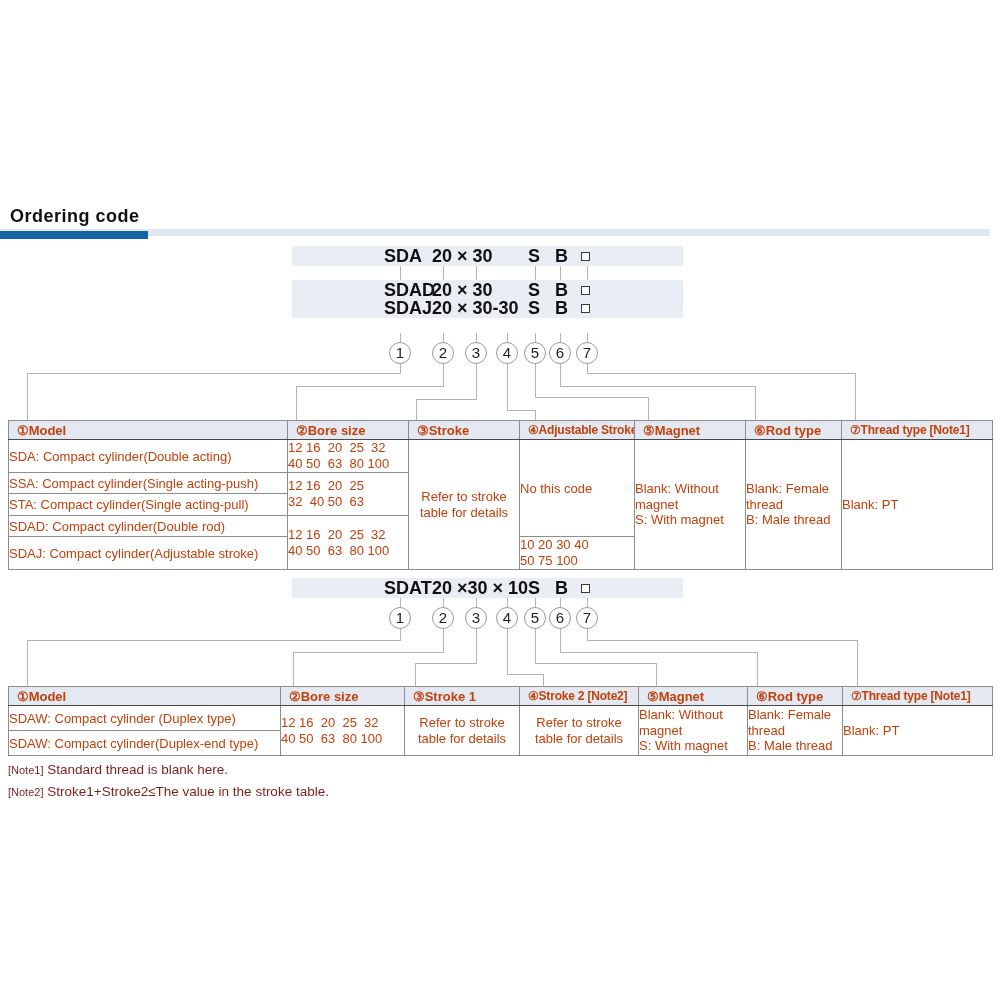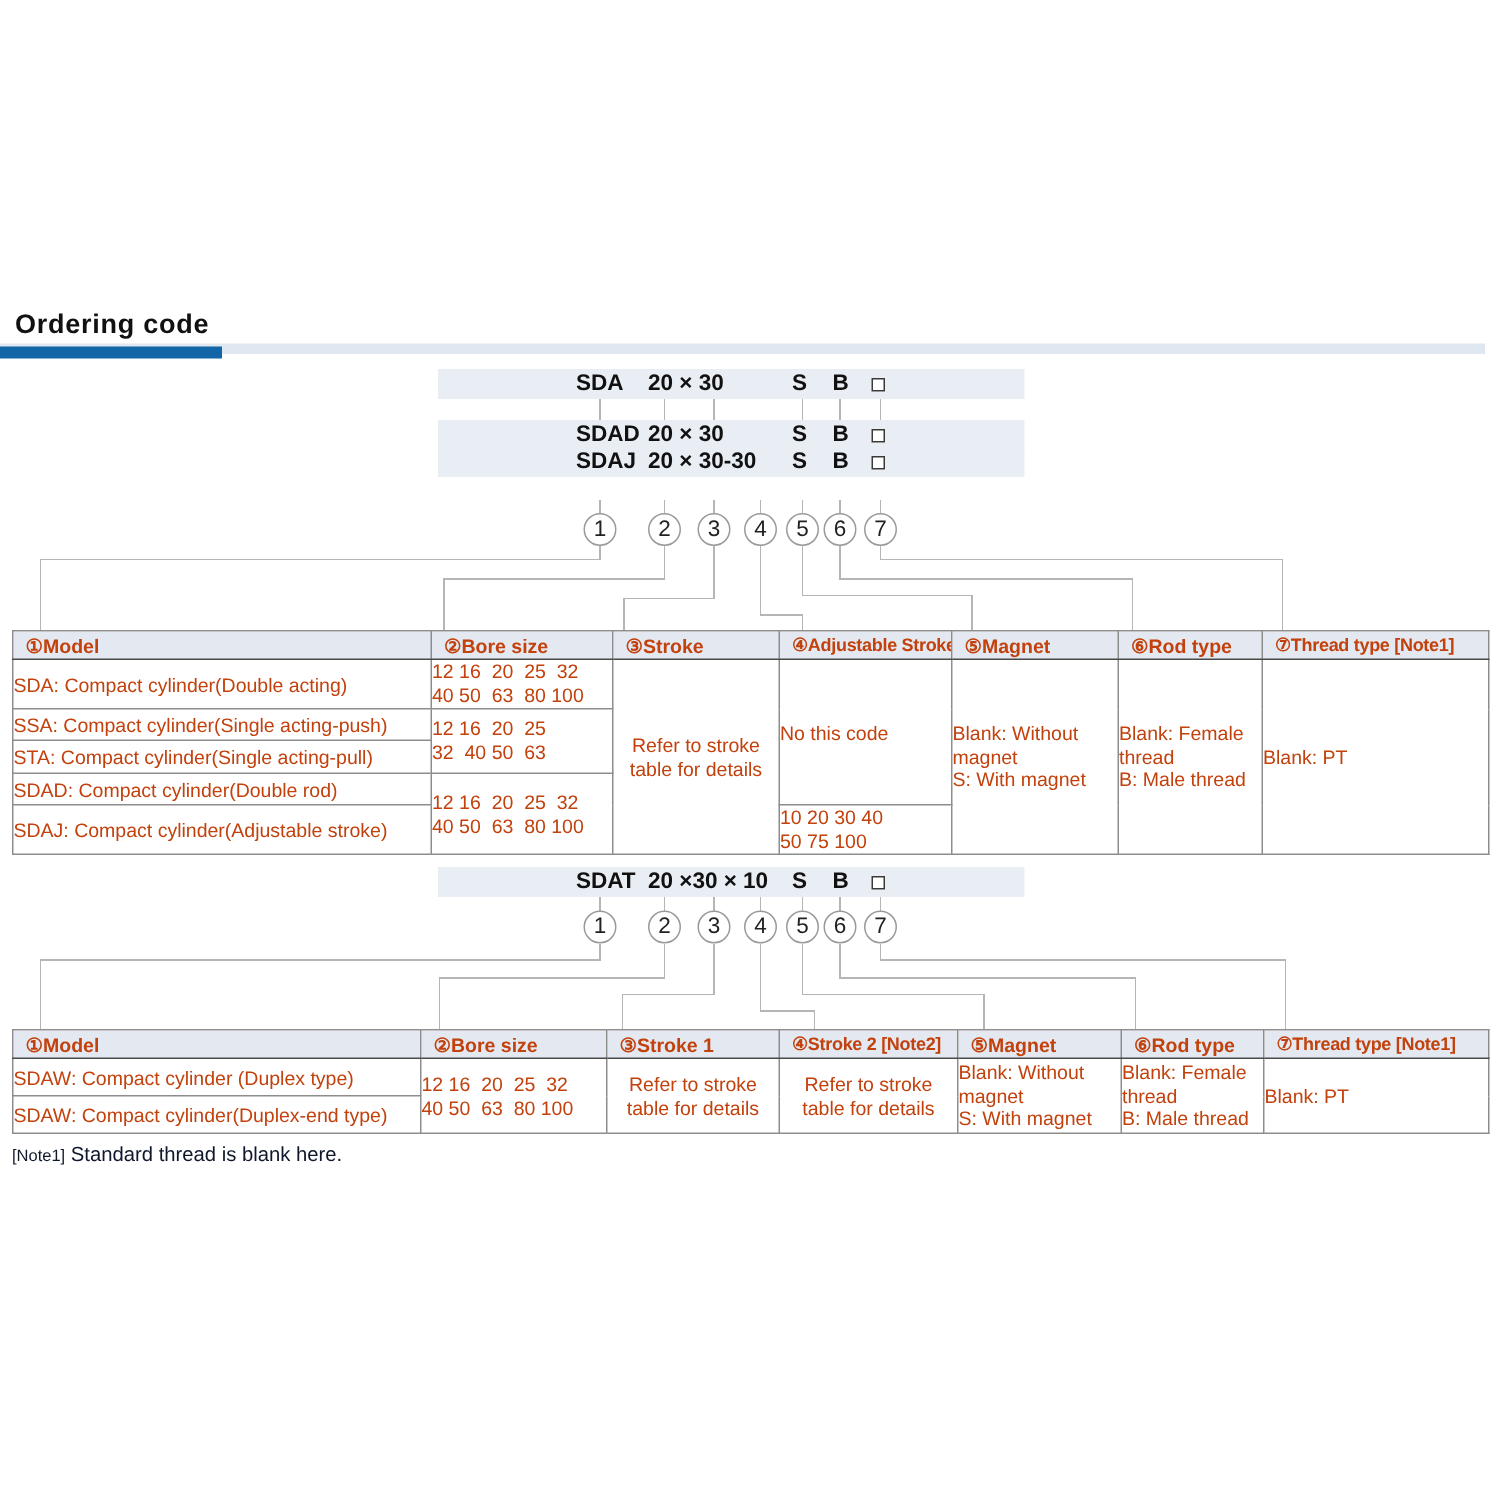--- a/index.html
+++ b/index.html
@@ -7,21 +7,21 @@
           font-family:"Liberation Sans", sans-serif;color:#1a1a1a;overflow:hidden;}
 
   .title{position:absolute;left:10px;top:206px;font-size:18px;font-weight:bold;
          letter-spacing:.5px;color:#111;}
   .rule-light{position:absolute;left:0;top:229px;width:990px;height:7px;background:#dfe7f0;}
   .rule-dark{position:absolute;left:0;top:231px;width:148px;height:8px;background:#1265a7;}
 
   svg.lines{position:absolute;left:0;top:0;pointer-events:none;}
 
   .bar{position:absolute;left:292px;width:391px;height:20px;background:#e9edf4;
-       font-weight:bold;font-size:15px;line-height:20px;color:#111;}
+       font-weight:bold;font-size:18px;line-height:20px;color:#111;}
   .bar span{position:absolute;white-space:pre;}
   .bname{left:92px;}
   .bsize{left:140px;}
   .bS{left:236px;}
   .bB{left:263px;}
   .bbox{position:absolute;left:289px;top:6px;width:7px;height:7px;border:1.5px solid #3a3a3a;
         background:#fff;font-size:0;color:transparent;overflow:hidden;}
 
   .circle{position:absolute;width:20px;height:20px;border:1px solid #9a9a9a;border-radius:50%;
           background:#fff;text-align:center;line-height:20px;font-size:15px;color:#222;}
@@ -34,21 +34,21 @@
              font-size:13px;border-bottom:1.5px solid #4a4a4a;white-space:nowrap;overflow:hidden;}
   table.t th.sm{font-size:12px;letter-spacing:-.2px;}
   td.model{padding-left:9px;text-align:left;}
   td.num{text-align:left;padding-left:6px;white-space:pre;line-height:16px;}
   td.cen{text-align:center;white-space:pre-line;line-height:16px;}
   td.adjtxt{padding-left:6px;text-align:left;margin-left:18px;}
   td.lines3{padding-left:6px;padding-right:4px;line-height:15.5px;}
   td.lines3 .r{}
   td.thr{padding-left:8px;}
 
-  .note{position:absolute;left:8px;font-size:13px;color:#0f172a;}
+  .note{position:absolute;left:8px;font-size:13px;color:#7f1d1d;}
   .note .nlabel{font-size:11px;}
   .note .ntext{font-size:13.5px;}
 </style>
 </head>
 <body>
 
 <div class="canvas">
 
   <div class="title">Ordering code</div>
   <div class="rule-light"></div>
@@ -217,14 +217,17 @@
     </tr>
     <tr style="height:25px">
       <td class="model">SDAW: Compact cylinder(Duplex-end type)</td>
     </tr>
   </tbody>
     </table>
 
   <div class="note" style="top:762px">
     <span class="nlabel">[Note1]</span><span class="ntext"> Standard thread is blank here.</span>
   </div>
+  <div class="note" style="top:784px">
+    <span class="nlabel">[Note2]</span><span class="ntext"> Stroke1+Stroke2≤The value in the stroke table.</span>
+  </div>
 
 </div>
 
 </body></html>

